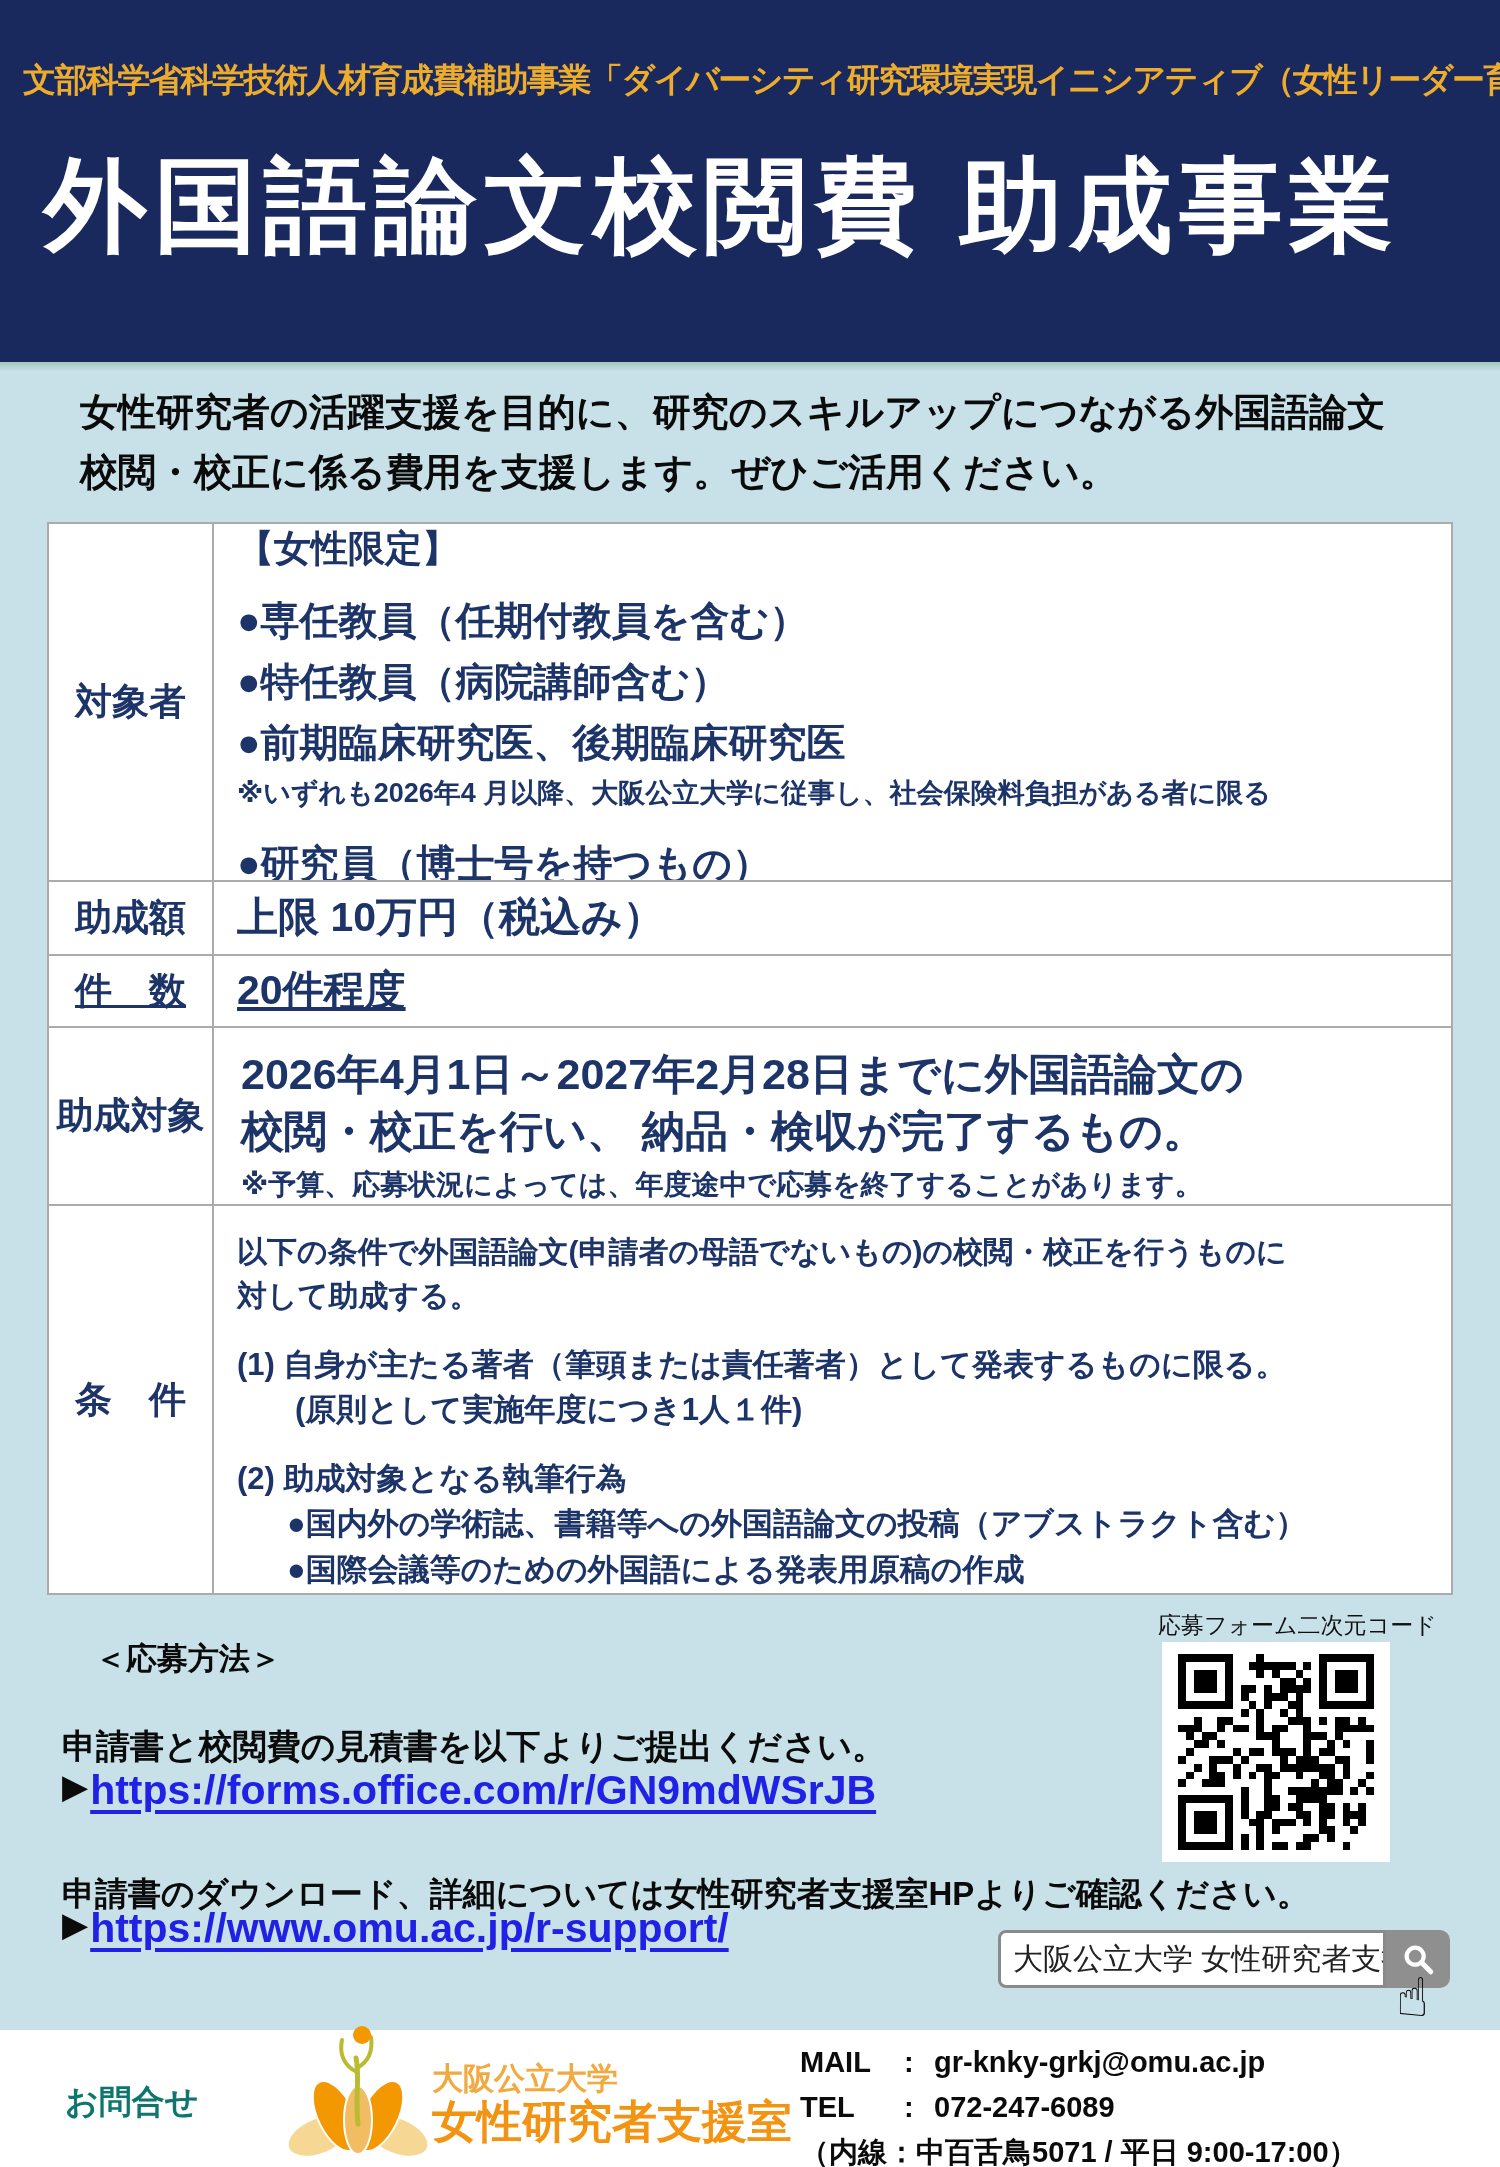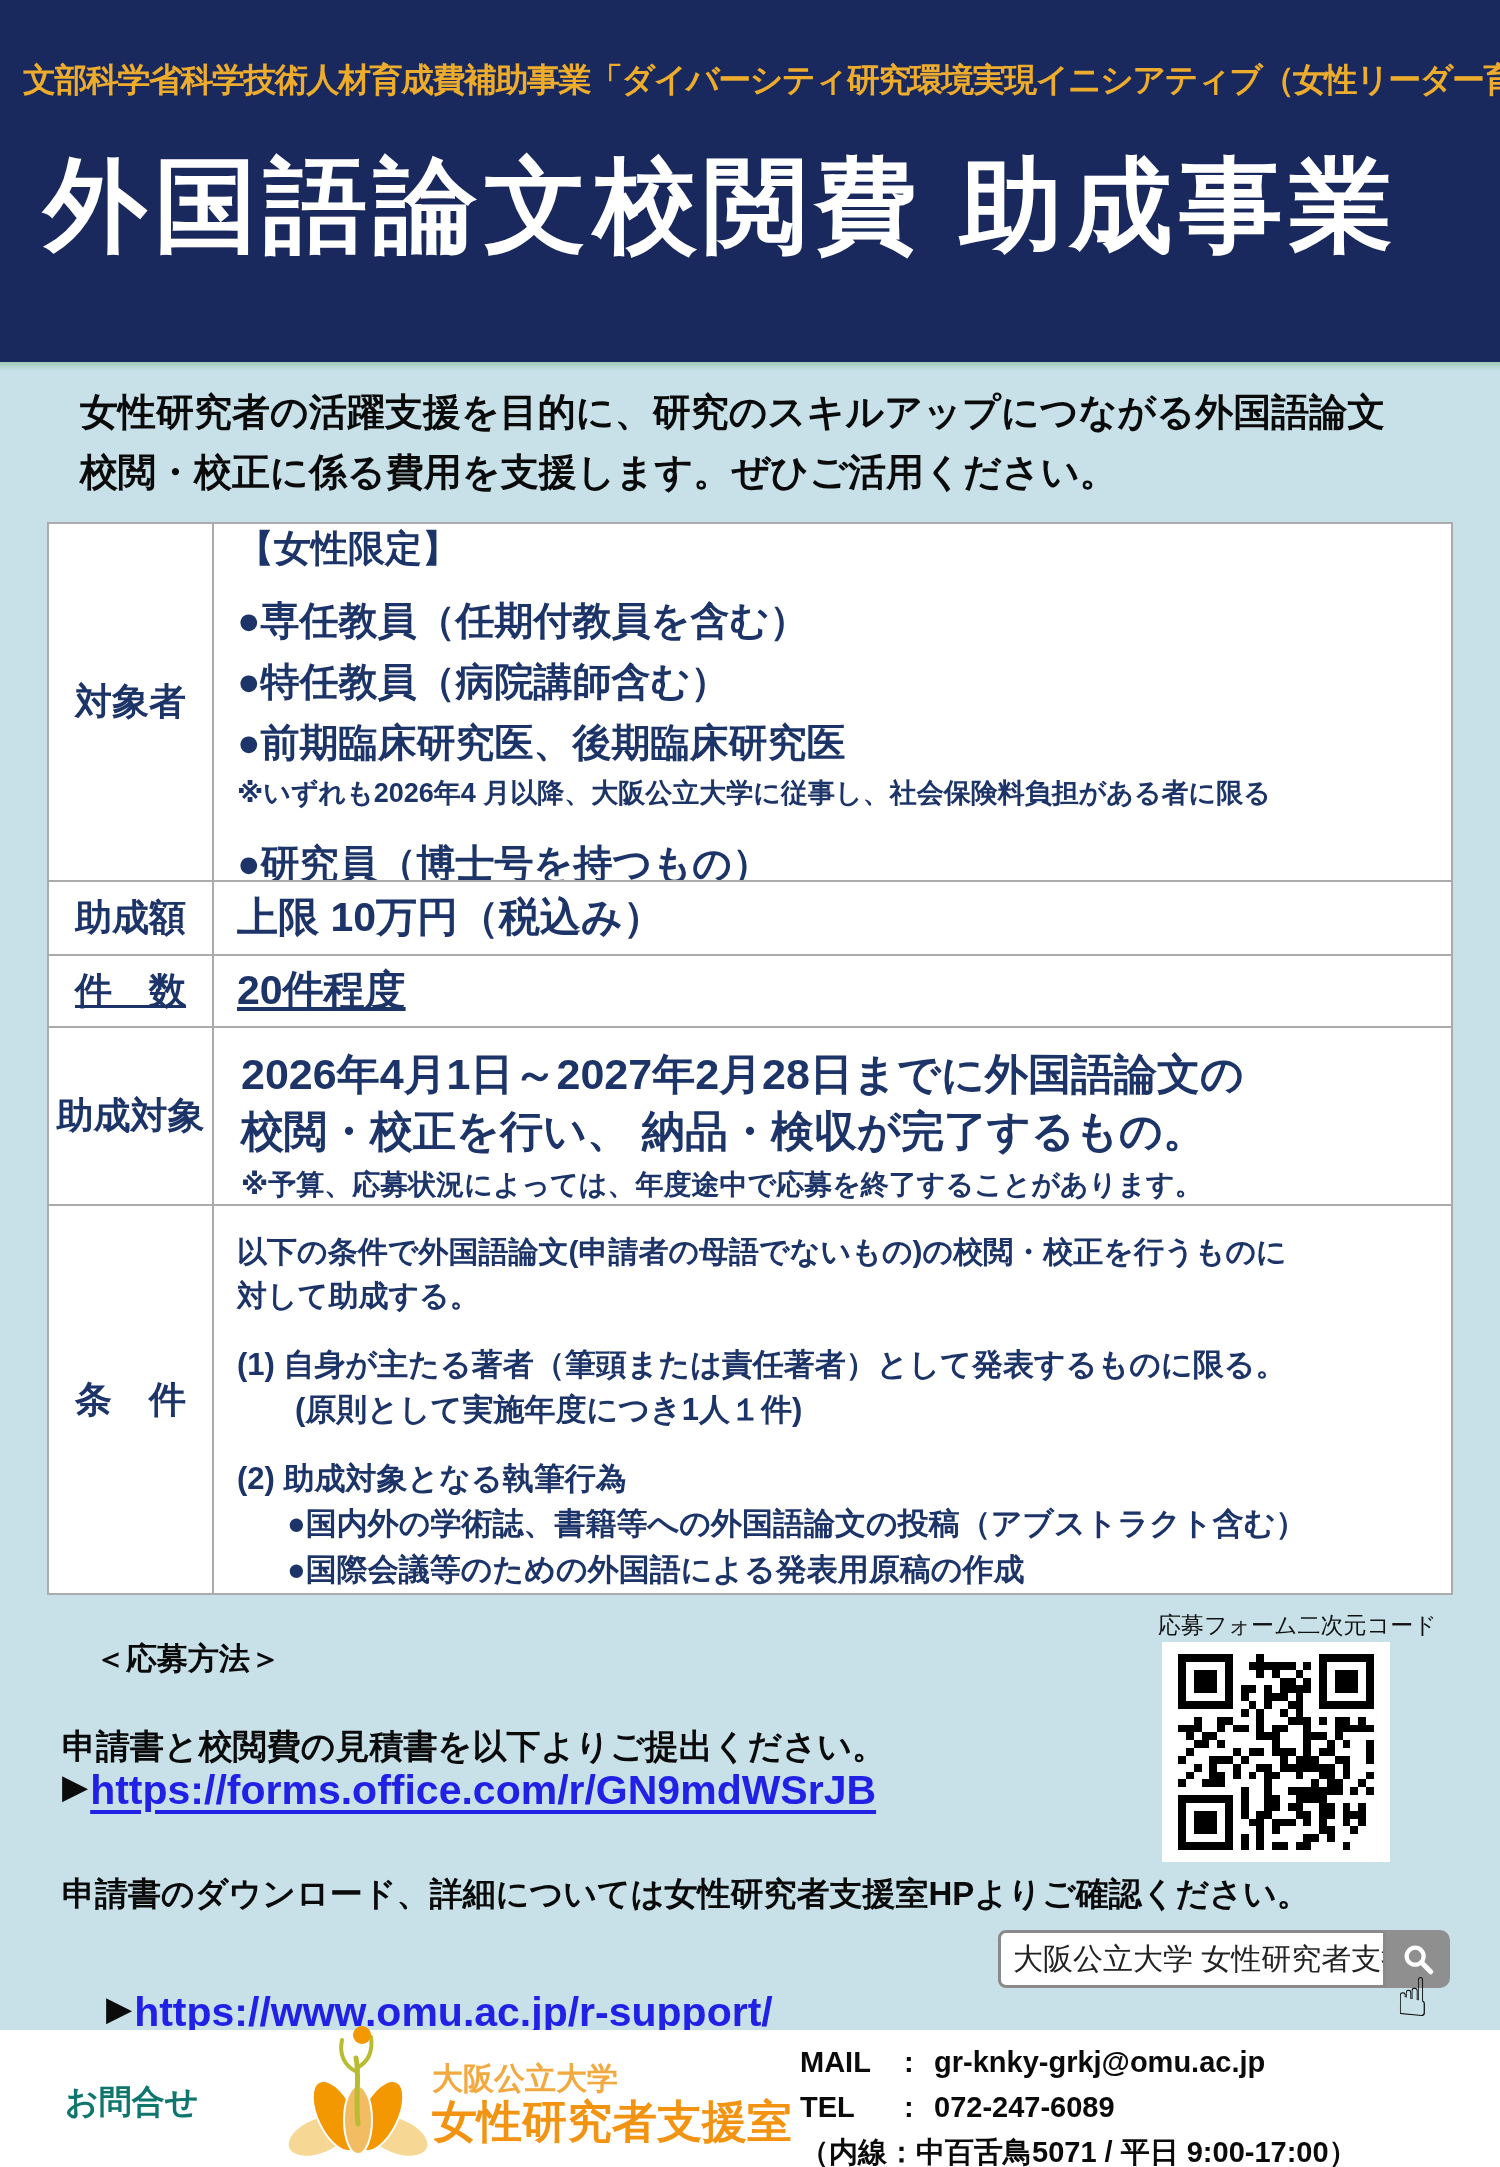--- a/index.html
+++ b/index.html
@@ -88,21 +88,21 @@
   .link-line{
     position:absolute;white-space:nowrap;font-size:41px;font-weight:600;
   }
   .link-line .arrow{color:#0B0B0B;font-size:34px;vertical-align:6px;margin-right:2px;}
   .link-line a{color:#2121E6;text-decoration:underline;text-underline-offset:6px;}
   .link1{left:62px;top:1766px;}
   .dl-inst{
     position:absolute;left:62px;top:1872px;
     color:#0B0B0B;font-size:33px;font-weight:800;white-space:nowrap;
   }
-  .link2{left:62px;top:1988px;margin-left:44px;}
+  .link2{left:62px;top:1904px;}
 
   
   .qr-label{
     position:absolute;left:1158px;top:1610px;
     color:#111;font-size:23px;font-weight:500;white-space:nowrap;
   }
   .qr-box{
     position:absolute;left:1162px;top:1642px;width:228px;height:220px;
     background:#FFFFFF;display:flex;align-items:center;justify-content:center;
   }

